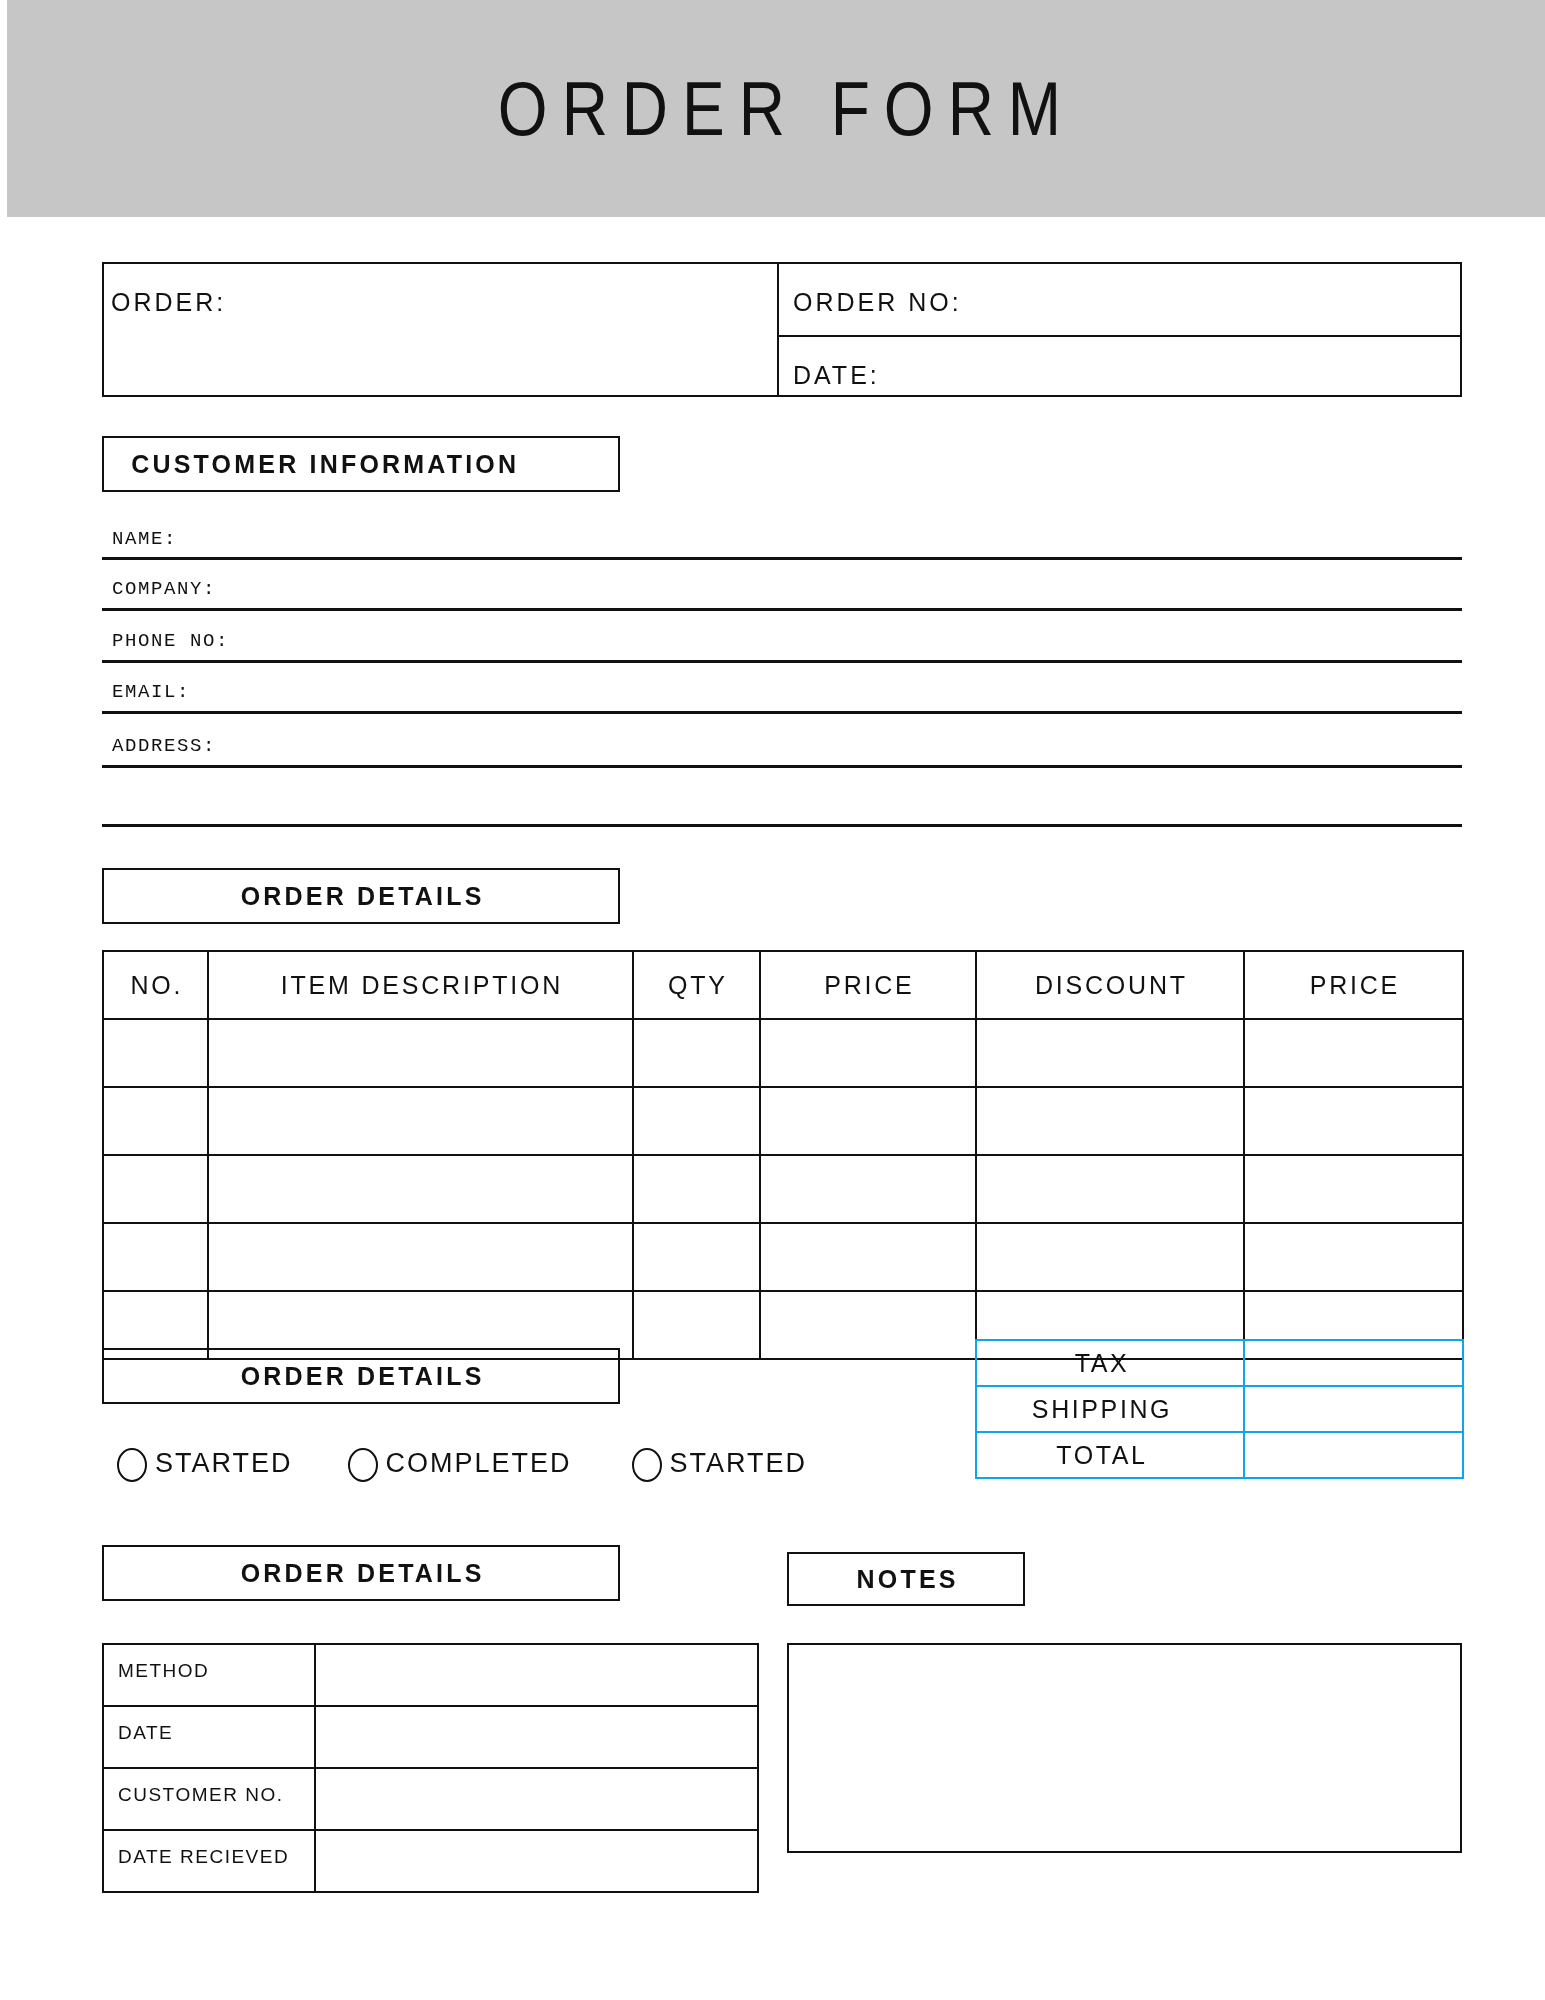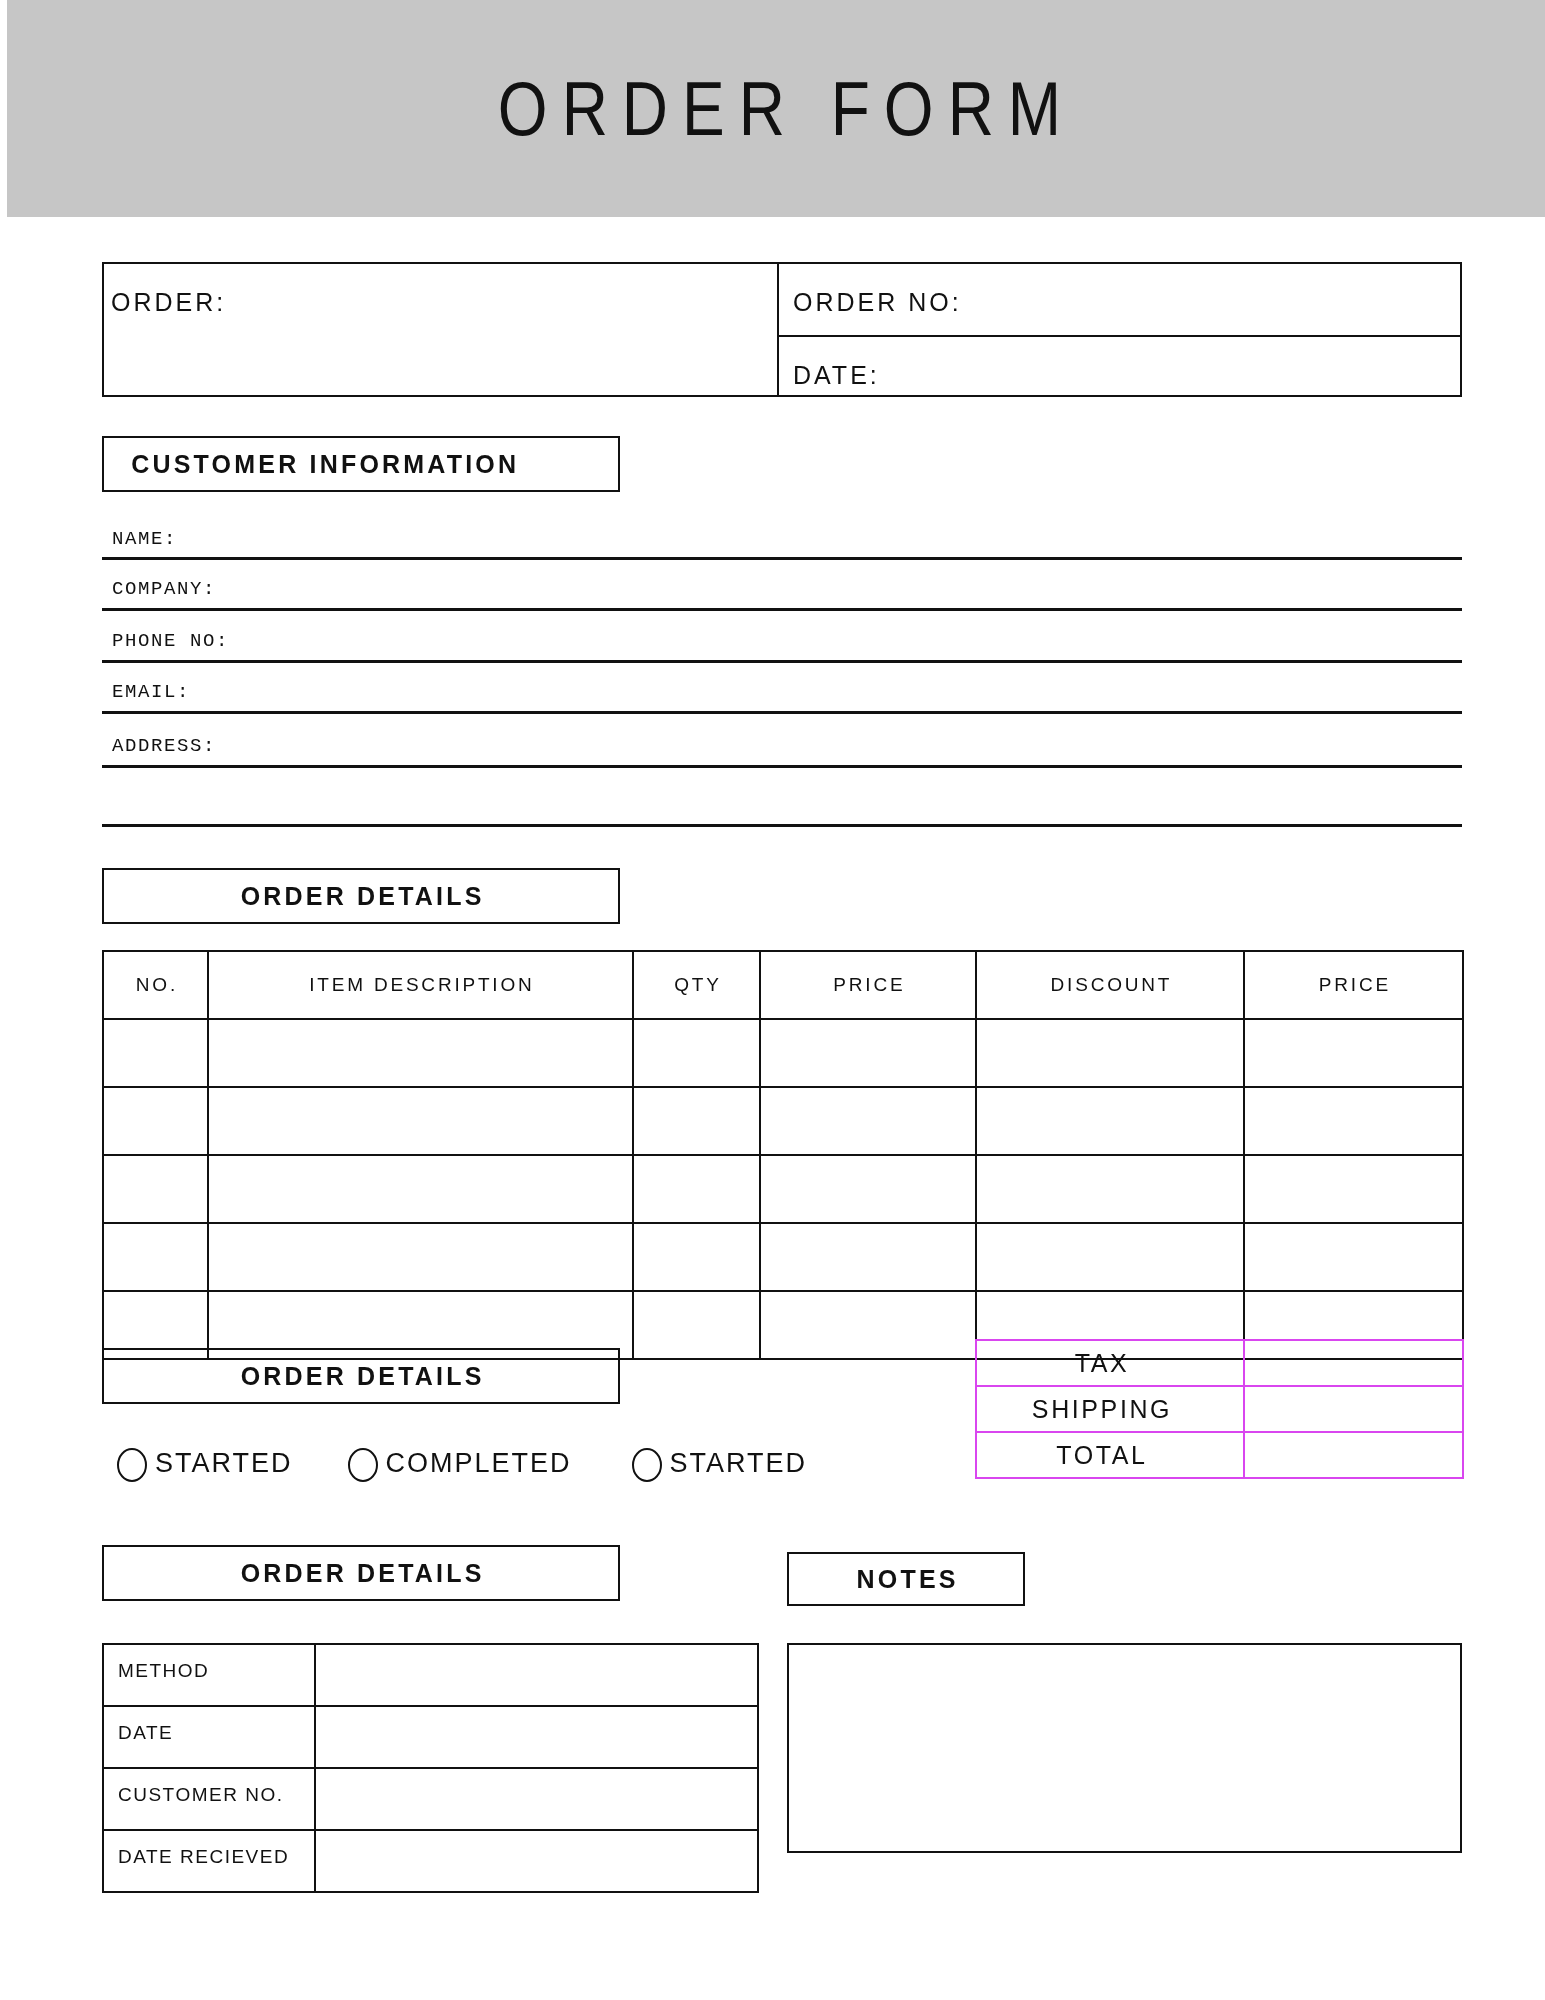--- a/index.html
+++ b/index.html
@@ -101,39 +101,39 @@
     table-layout: fixed;
   }
   .items-table th,
   .items-table td {
     border: 2px solid #111111;
     padding: 0;
     margin: 0;
   }
   .items-table th {
     height: 66px;
-    font-size: 19px;
+    font-size: 25px;
     font-weight: 500;
     letter-spacing: 2.8px;
     text-indent: 2.8px;
     text-align: center;
     vertical-align: middle;
   }
   .items-table td {
     height: 66px;
   }
 
   
   .totals-table {
     position: absolute;
     border-collapse: collapse;
     table-layout: fixed;
   }
   .totals-table td {
-    border: 2px solid #d946ef;
+    border: 2px solid #0ea5e9;
     padding: 0;
     height: 44px;
     vertical-align: middle;
   }
   .totals-label {
     font-size: 25px;
     font-weight: 500;
     letter-spacing: 2.6px;
     text-align: center;
     padding-right: 16px !important;

